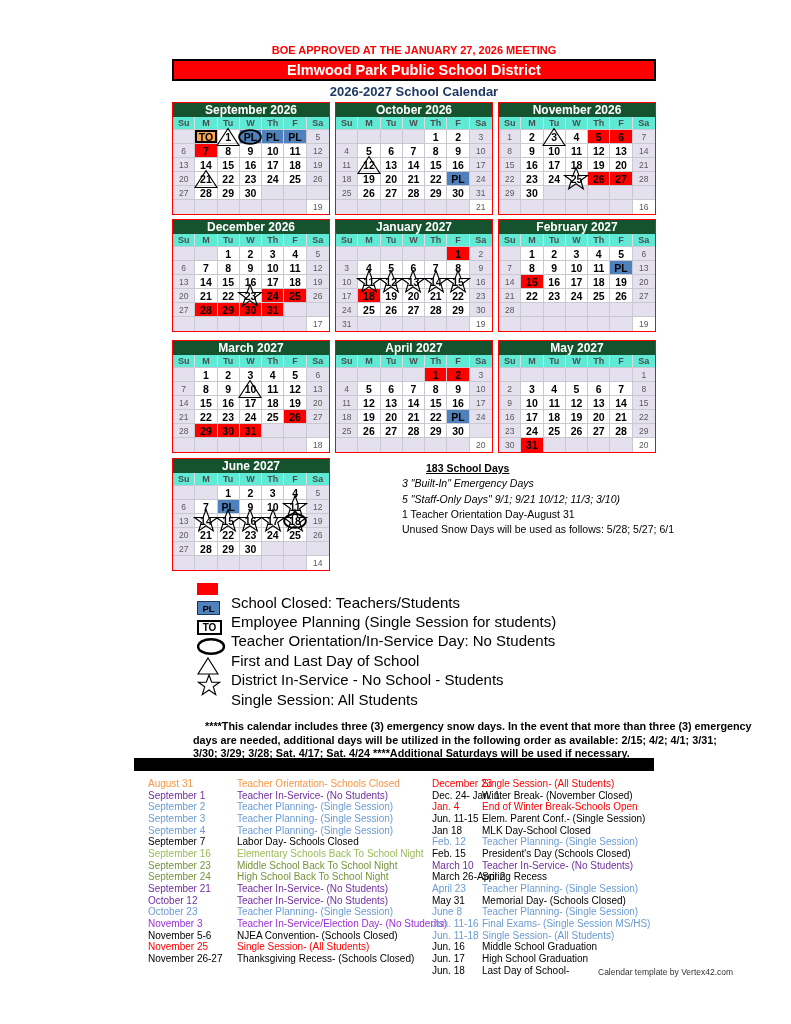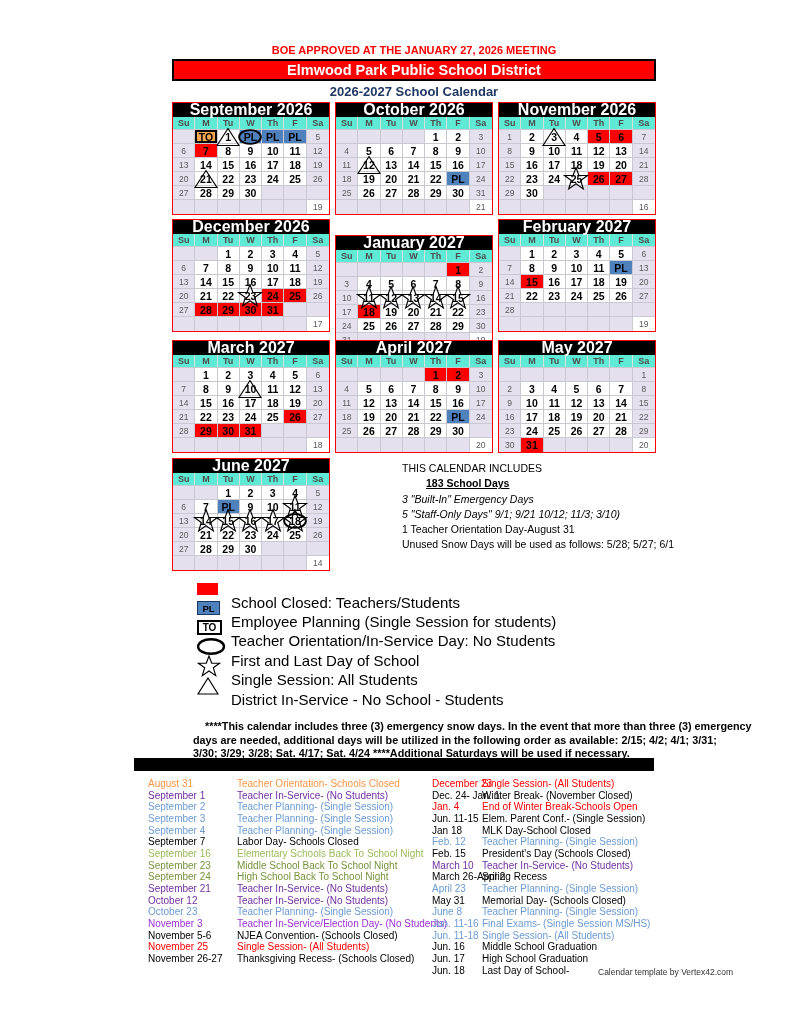--- a/index.html
+++ b/index.html
@@ -8,21 +8,21 @@
   
   .approval{position:absolute;top:44px;left:140px;width:548px;text-align:center;
             color:#FF0000;font-weight:bold;font-size:11px;white-space:nowrap;}
   .banner{position:absolute;top:59px;left:172px;width:484px;height:22px;background:#FF0000;
           border:2px solid #000;box-sizing:border-box;color:#fff;font-weight:bold;
           font-size:14.5px;text-align:center;line-height:18px;}
   .cal-main-title{position:absolute;top:84px;left:172px;width:484px;text-align:center;
           color:#203864;font-weight:bold;font-size:13px;}
   
   .cal{position:absolute;width:158px;border:1px solid #FF0000;background:#fff;box-sizing:border-box;}
-  .cal-title{background:#000000;color:#fff;font-weight:bold;font-size:16px;text-align:center;
+  .cal-title{background:#14532d;color:#fff;font-weight:bold;font-size:12px;text-align:center;
              height:14px;line-height:14px;}
   .cal-days{display:grid;grid-template-columns:repeat(7,1fr);height:12px;background:#5eead4;}
   .cal-days span{font-size:9px;font-weight:bold;color:#4d4d4d;text-align:center;line-height:12px;
              border-right:1px solid #DDD;}
   .cal-days span:last-child{border-right:none;}
   .cal-grid{display:grid;grid-template-columns:repeat(7,1fr);grid-auto-rows:14.1px;}
   .cell{position:relative;border-right:1px solid #C9C9D2;border-top:1px solid #C9C9D2;
         font-size:10.5px;font-weight:bold;color:#000;text-align:center;line-height:14px;background:#fff;}
   .cell:nth-child(7n){border-right:none;}
   .cell.empty{background:#E4E0EE;}
@@ -305,21 +305,21 @@
           <div class="cell empty"></div>
           <div class="cell empty"></div>
           <div class="cell empty"></div>
           <div class="cell empty"></div>
           <div class="cell empty"></div>
           <div class="cell empty"></div>
           <div class="cell empty"></div>
           <div class="cell count">17</div>
         </div>
       </div>
-      <div class="cal" style="left: 335px; top: 219px; margin-top: 16px;">
+      <div class="cal" style="left: 335px; top: 219px;">
         <div class="cal-title">January 2027</div>
         <div class="cal-days">
           <span>Su</span>
           <span>M</span>
           <span>Tu</span>
           <span>W</span>
           <span>Th</span>
           <span>F</span>
           <span>Sa</span>
         </div>
@@ -670,21 +670,20 @@
           <div class="cell empty"></div>
           <div class="cell empty"></div>
           <div class="cell empty"></div>
           <div class="cell empty"></div>
           <div class="cell count">14</div>
         </div>
       </div>
     </div>
 
   <div class="summary">
-    <div>THIS CALENDAR INCLUDES</div>
     <div class="sum-days">183 School Days</div>
     <div id="summary-lines">
         <div class="sum-line it">3 "Built-In" Emergency Days</div>
         <div class="sum-line it">5 "Staff-Only Days" 9/1; 9/21 10/12; 11/3; 3/10)</div>
         <div class="sum-line">1 Teacher Orientation Day-August 31</div>
         <div class="sum-line">Unused Snow Days will be used as follows:  5/28; 5/27; 6/1</div>
       </div>
   </div>
 
   <div class="legend" id="legend">
@@ -709,33 +708,33 @@
       <div class="lg-row">
         <span class="lg-swatch">
           <svg width="30" height="17" viewBox="0 0 30 17">
             <ellipse cx="14" cy="8.5" rx="13" ry="7.3" fill="none" stroke="#000" stroke-width="2.4"></ellipse>
           </svg>
         </span>
         <span class="lg-label">First and Last Day of School</span>
       </div>
       <div class="lg-row">
         <span class="lg-swatch">
+          <svg width="22" height="18" viewBox="0 0 22 18">
+            <polygon points="11,1 21,17 1,17" fill="none" stroke="#000" stroke-width="1.2"></polygon>
+          </svg>
+        </span>
+        <span class="lg-label">District In-Service - No School - Students</span>
+      </div>
+      <div class="lg-row">
+        <span class="lg-swatch">
           <svg width="24" height="23" viewBox="0 0 24 24">
             <polygon points="12,1 14.8,8.6 23,8.6 16.5,13.4 19,21.5 12,16.6 5,21.5 7.5,13.4 1,8.6 9.2,8.6" fill="none" stroke="#000" stroke-width="1.2"></polygon>
           </svg>
         </span>
         <span class="lg-label">Single Session:  All Students</span>
-      </div>
-      <div class="lg-row">
-        <span class="lg-swatch">
-          <svg width="22" height="18" viewBox="0 0 22 18">
-            <polygon points="11,1 21,17 1,17" fill="none" stroke="#000" stroke-width="1.2"></polygon>
-          </svg>
-        </span>
-        <span class="lg-label">District In-Service - No School - Students</span>
       </div>
     </div>
 
   <div class="snow" id="snow-note">
       <div style="margin-left: 12px;">****This calendar includes three (3) emergency snow days.  In the event that more than three (3) emergency</div>
       <div style="margin-left: 0px;">days are needed, additional days will be utilized in the following order as available: 2/15; 4/2; 4/1; 3/31;</div>
       <div style="">3/30; 3/29; 3/28; Sat. 4/17; Sat. 4/24 ****Additional Saturdays will be used if necessary.</div>
     </div>
 
   <div class="bar"></div>

